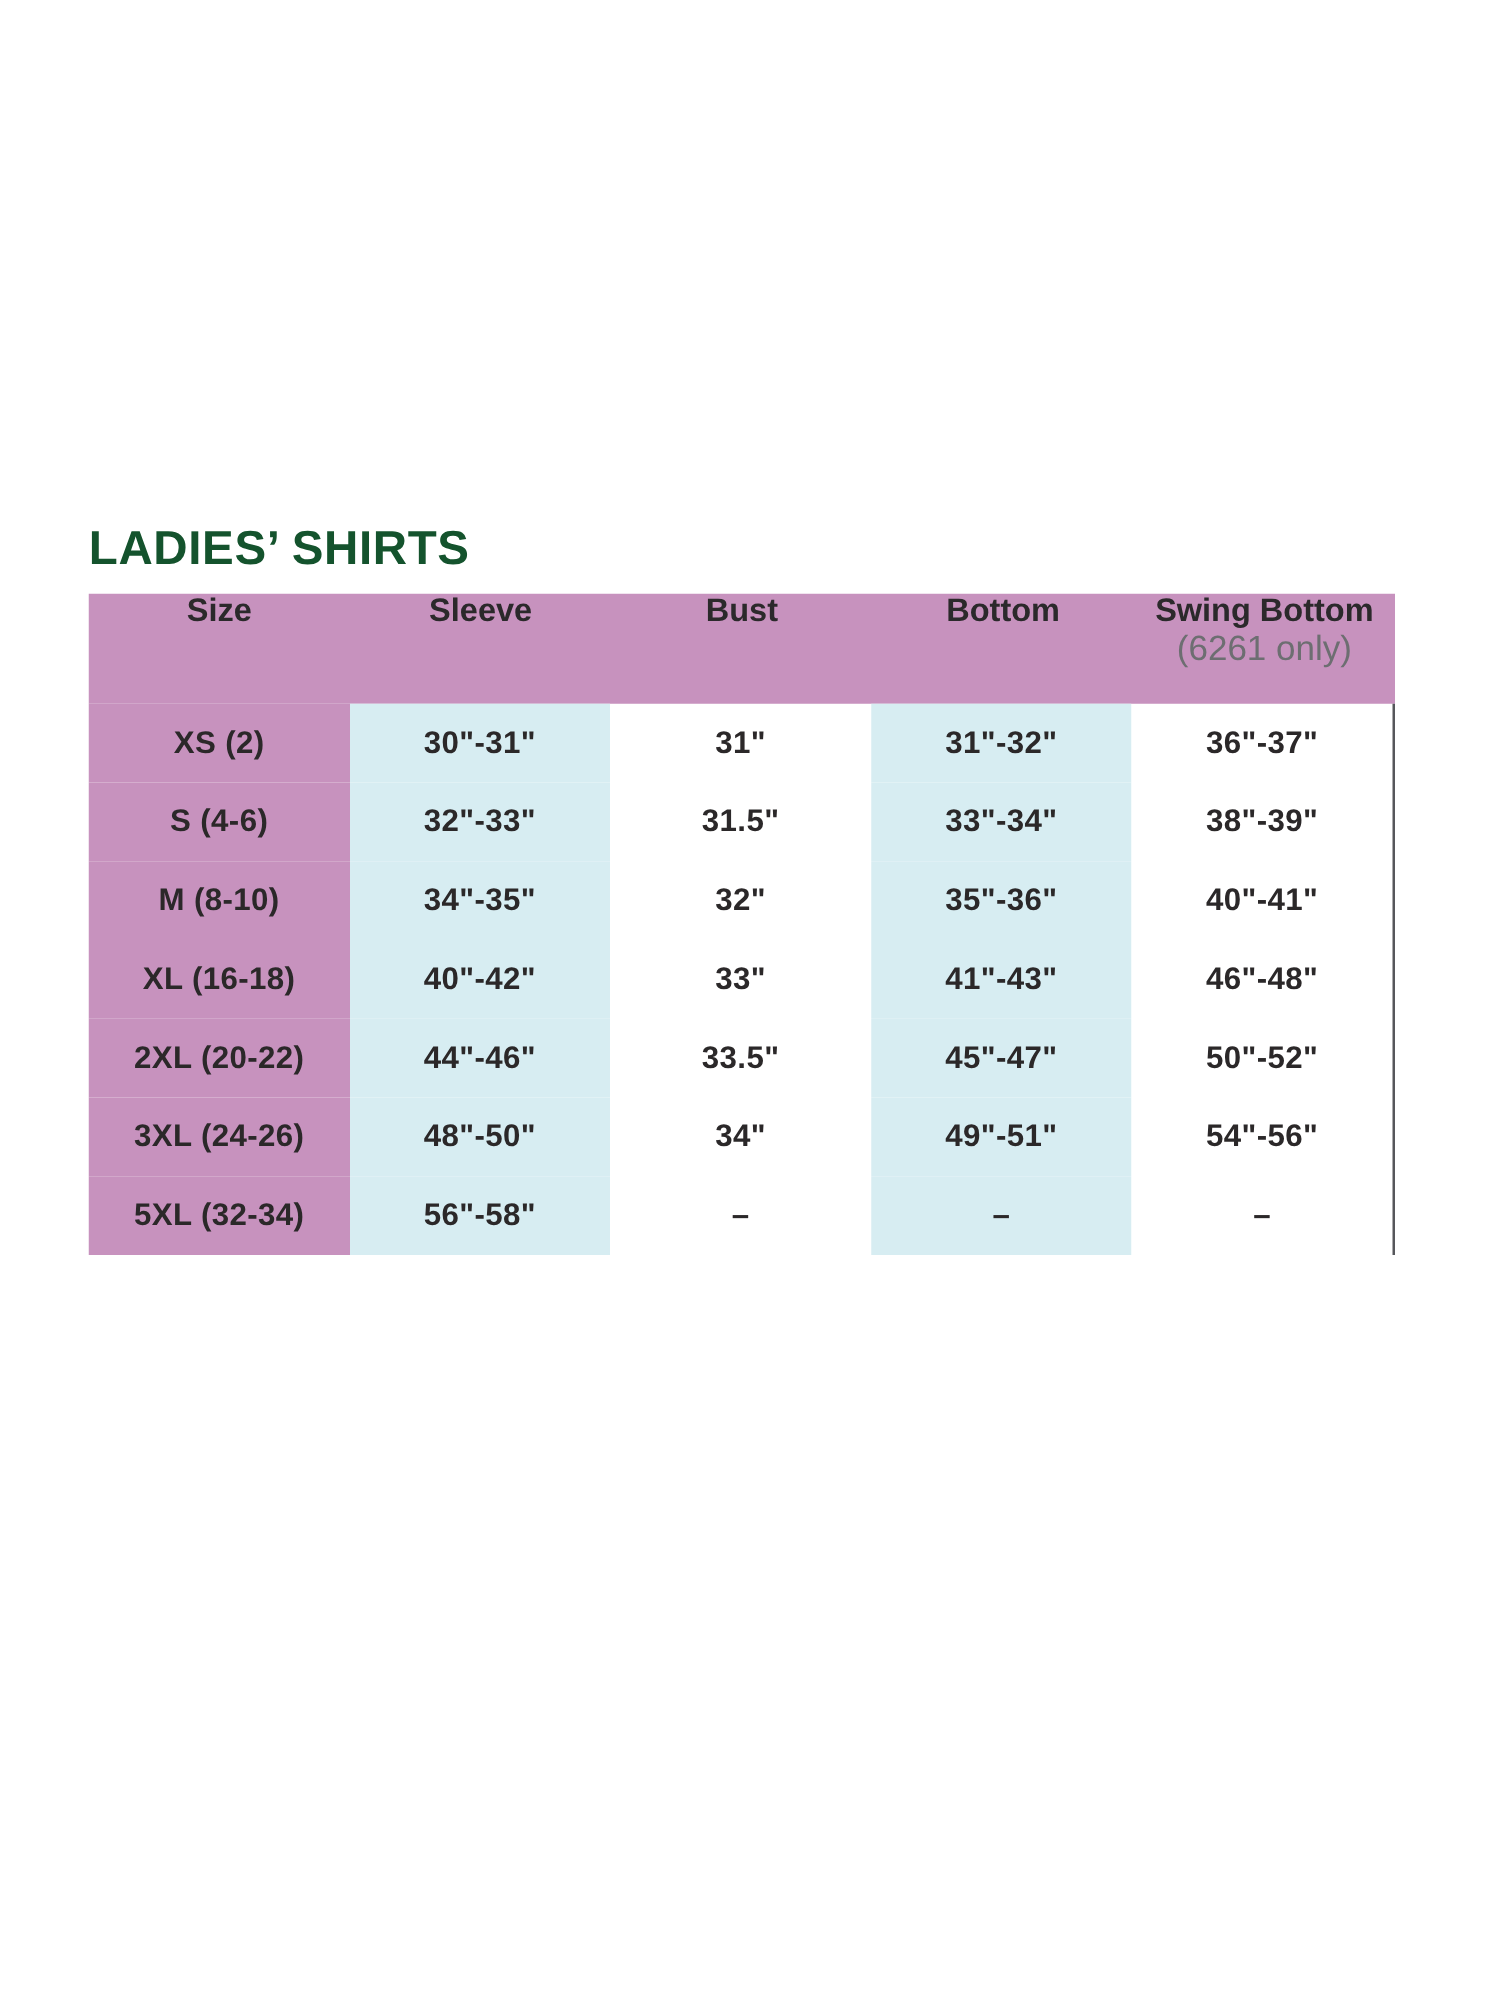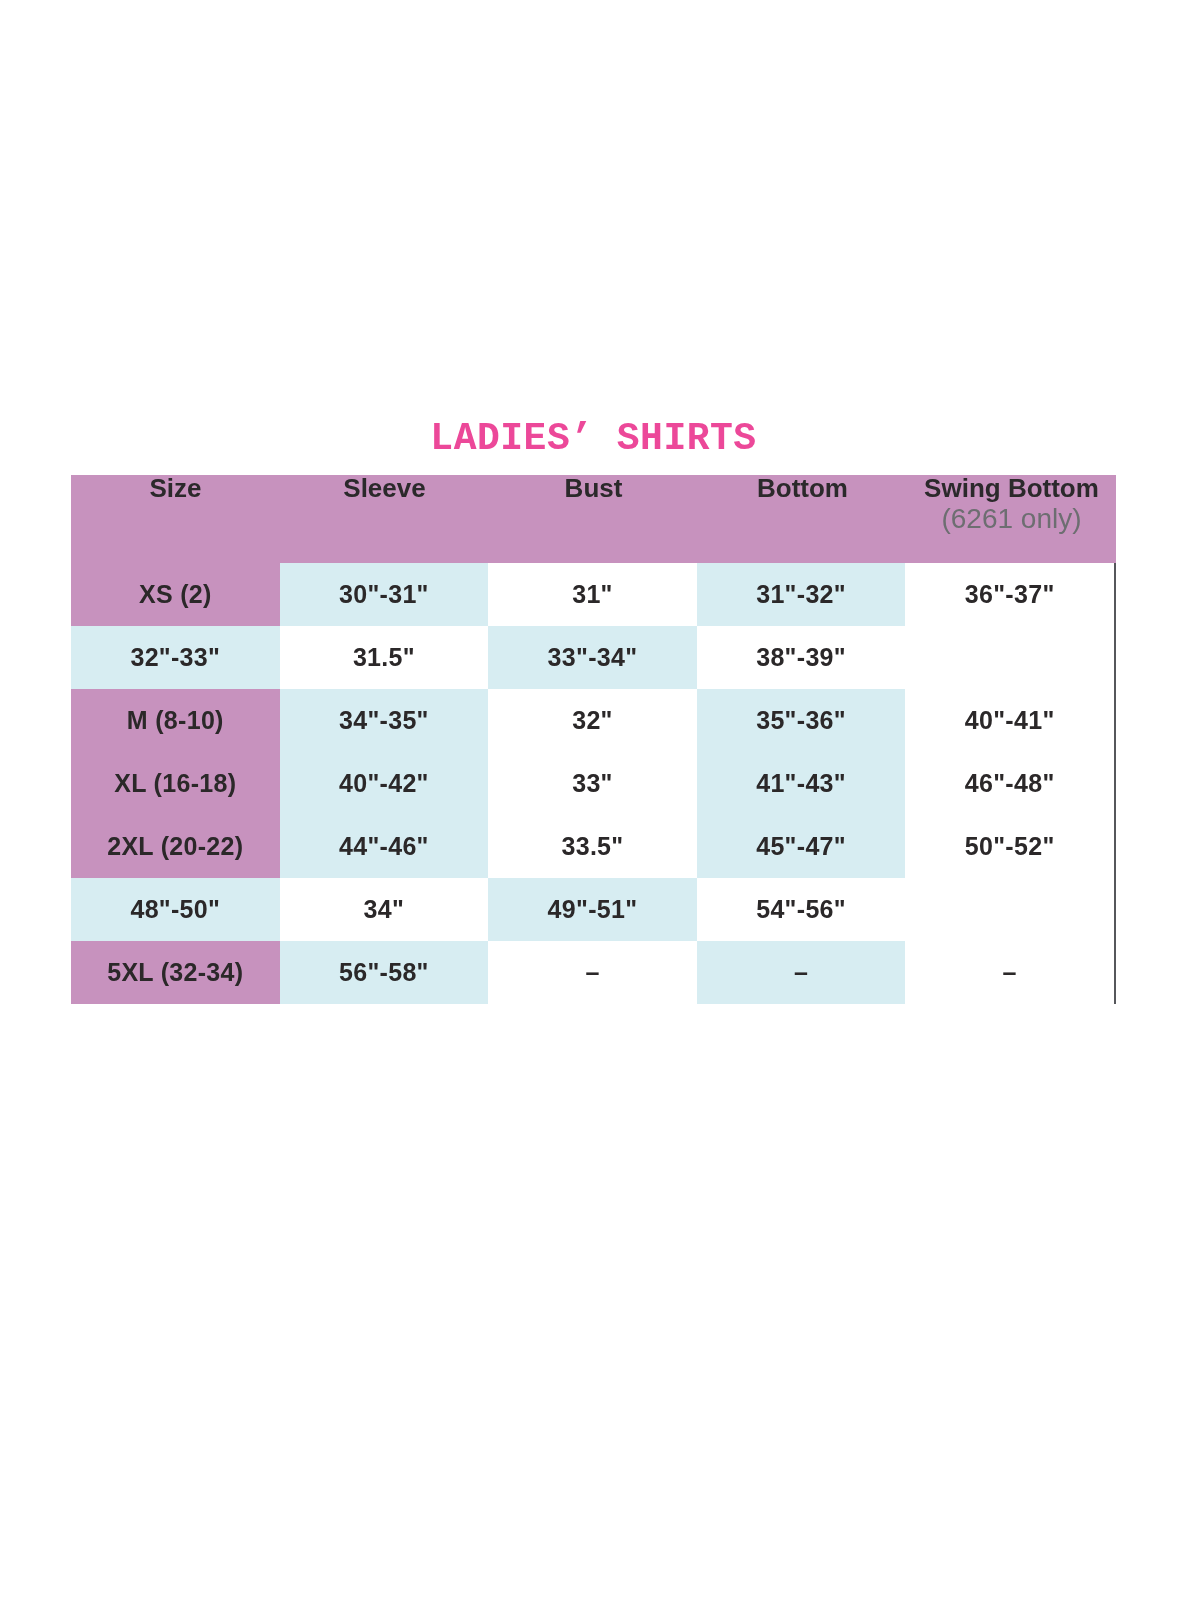--- a/index.html
+++ b/index.html
@@ -13,27 +13,26 @@
     height: 1600px;
     background: #ffffff;
     font-family: "Liberation Sans", sans-serif;
     overflow: hidden;
   }
   .chart-title {
     position: absolute;
     left: 71px;
     top: 420px;
     width: 1045px;
-    text-align: center;
+    text-align: left;
     font-size: 38px;
     font-weight: bold;
-    color: #ec4899;
+    color: #14532d;
     letter-spacing: 0.5px;
     line-height: 1;
-    font-family: Liberation Mono, monospace;
   }
   .size-table {
     position: absolute;
     left: 71px;
     top: 475px;
     width: 1045px;
   }
   .header-row {
     display: flex;
     height: 88px;
@@ -109,20 +108,21 @@
 
     <div class="table-body" id="table-body">
         <div class="table-row">
           <div class="cell col-size">XS (2)</div>
           <div class="cell col-bust">30"-31"</div>
           <div class="cell col-sleeve">31"</div>
           <div class="cell col-bottom">31"-32"</div>
           <div class="cell col-swing">36"-37"</div>
         </div>
         <div class="table-row">
+          <div class="cell col-size">S (4-6)</div>
           <div class="cell col-bust">32"-33"</div>
           <div class="cell col-sleeve">31.5"</div>
           <div class="cell col-bottom">33"-34"</div>
           <div class="cell col-swing">38"-39"</div>
         </div>
         <div class="table-row">
           <div class="cell col-size">M (8-10)</div>
           <div class="cell col-bust">34"-35"</div>
           <div class="cell col-sleeve">32"</div>
           <div class="cell col-bottom">35"-36"</div>
@@ -136,20 +136,21 @@
           <div class="cell col-swing">46"-48"</div>
         </div>
         <div class="table-row">
           <div class="cell col-size">2XL (20-22)</div>
           <div class="cell col-bust">44"-46"</div>
           <div class="cell col-sleeve">33.5"</div>
           <div class="cell col-bottom">45"-47"</div>
           <div class="cell col-swing">50"-52"</div>
         </div>
         <div class="table-row">
+          <div class="cell col-size">3XL (24-26)</div>
           <div class="cell col-bust">48"-50"</div>
           <div class="cell col-sleeve">34"</div>
           <div class="cell col-bottom">49"-51"</div>
           <div class="cell col-swing">54"-56"</div>
         </div>
         <div class="table-row">
           <div class="cell col-size">5XL (32-34)</div>
           <div class="cell col-bust">56"-58"</div>
           <div class="cell col-sleeve">–</div>
           <div class="cell col-bottom">–</div>

